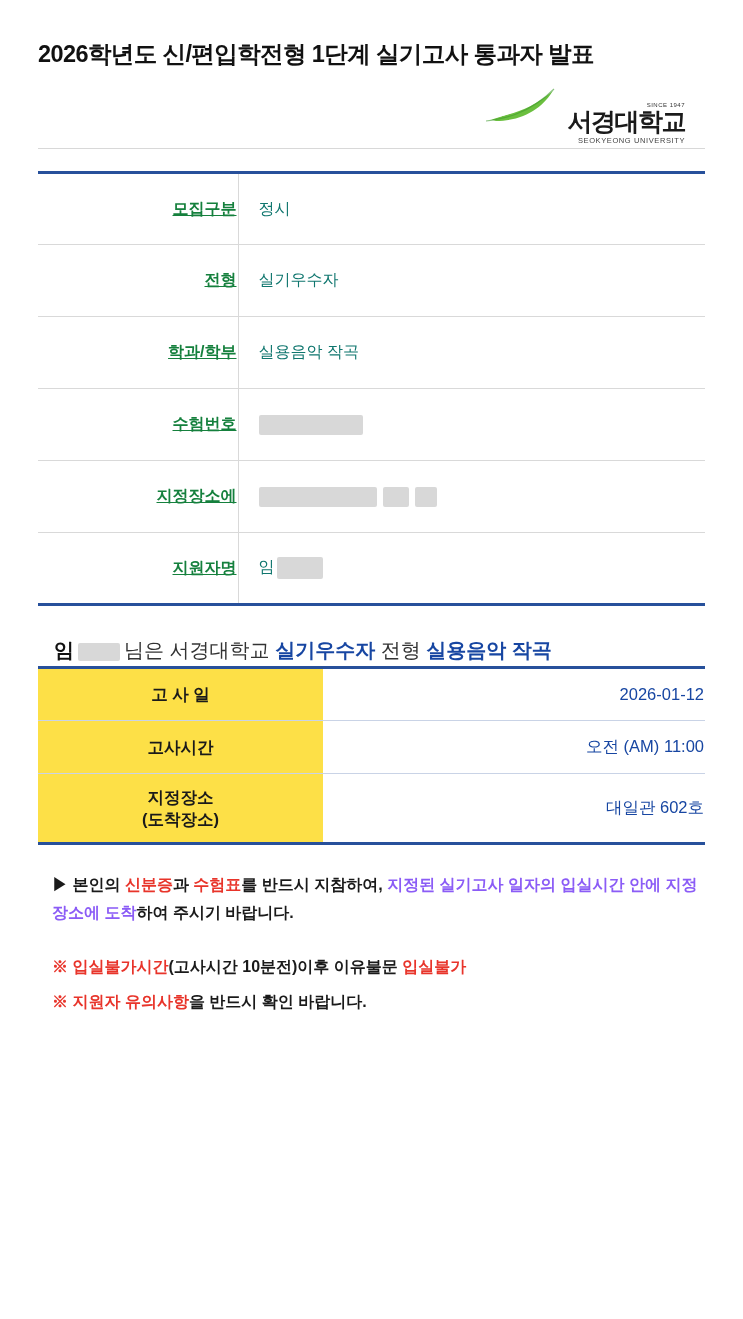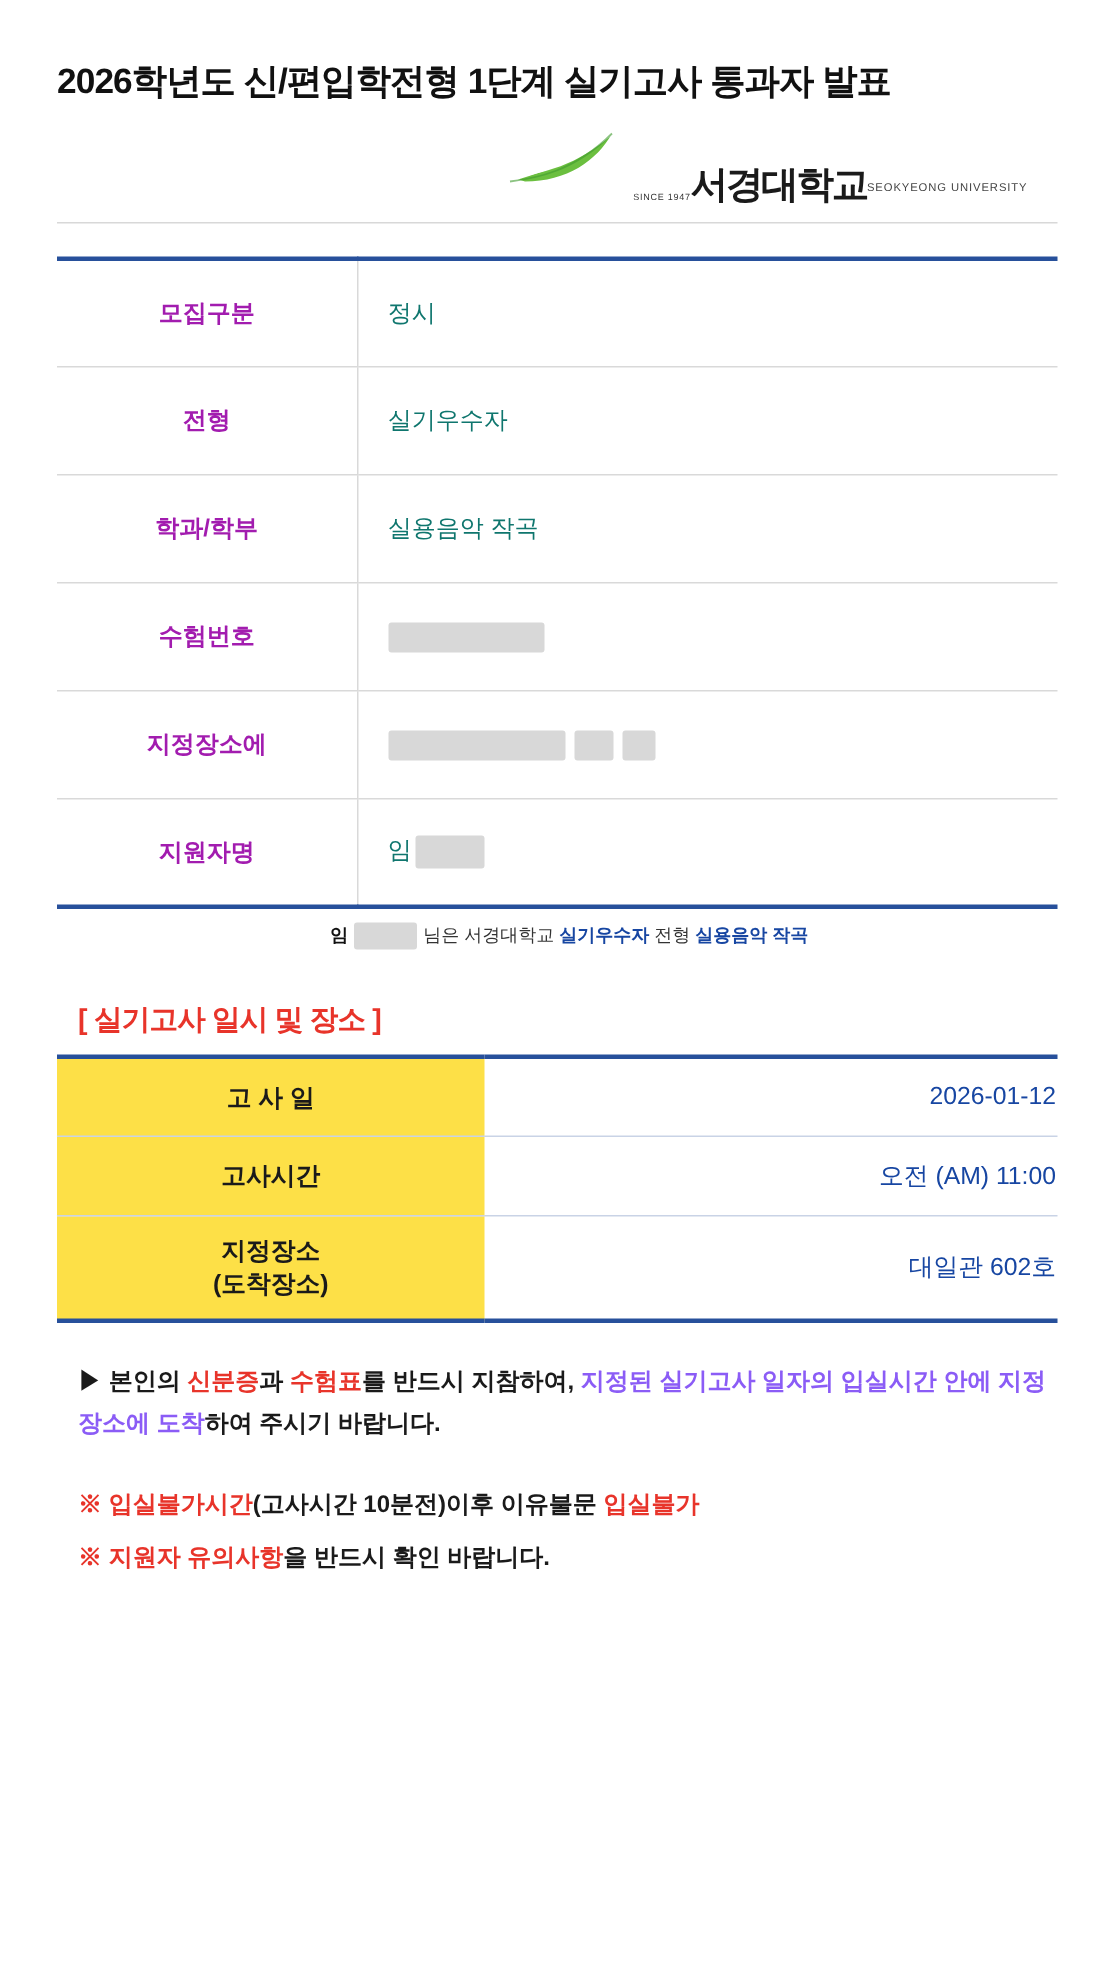--- a/index.html
+++ b/index.html
@@ -38,22 +38,22 @@
     align-items: center;
     gap: 8px;
   }
   .leaf {
     width: 76px;
     height: 40px;
     position: relative;
   }
   .logo-text {
     display: flex;
-    flex-direction: row;
-    align-items: center;
+    flex-direction: column;
+    align-items: flex-end;
     line-height: 1;
     margin-top: 37px;
   }
   .logo-since {
     font-size: 6px;
     color: #333;
     letter-spacing: 0.5px;
     align-self: flex-end;
     margin-bottom: 1px;
   }
@@ -83,24 +83,25 @@
     border-bottom: 3px solid #27509b;
   }
   table.info td {
     border-bottom: 1px solid #d9d9d9;
     height: 72px;
     font-size: 16px;
   }
   table.info tr:last-child td { border-bottom: none; }
   td.lbl {
     width: 200px;
-    text-align: center;
-    font-weight: bold;
-    color: #a21caf;
+    text-align: right;
+    font-weight: bold;
+    color: #15803d;
     border-right: 1px solid #d9d9d9;
+    text-decoration: underline;
   }
   td.val {
     padding-left: 20px;
     color: #0f766e;
     font-weight: normal;
   }
   .redact {
     display: inline-block;
     background: #d8d8d8;
     border-radius: 2px;
@@ -108,25 +109,24 @@
   }
   .redact.num  { width: 104px; height: 20px; }
   .redact.b1   { width: 118px; height: 20px; }
   .redact.b2   { width: 26px;  height: 20px; margin-left: 6px;}
   .redact.b3   { width: 22px;  height: 20px; margin-left: 6px;}
   .redact.name { width: 46px;  height: 22px; margin-left: 2px;}
   .redact.inline-name { width: 42px; height: 18px; margin: 0 4px; }
 
   
   .sent {
-    font-size: 12px;
+    font-size: 20px;
     color: #333;
-    margin: 8px 0 0 16px;
+    margin: 28px 0 0 16px;
     line-height: 1.6;
-    text-align: center;
   }
   .sent b { color: #111; }
   .sent .blue { color: #1746a2; font-weight: bold; }
   .sent2 {
     font-size: 16px;
     color: #333;
     margin: 28px 0 0 16px;
   }
   .sent2 .pass {
     color: #1746a2;
@@ -253,21 +253,20 @@
   </table>
 
   <p class="sent">
     <b>임</b><span class="redact inline-name"></span><span>님은 서경대학교</span>
     <span class="blue">실기우수자</span>
     <span>전형</span>
     <span class="blue">실용음악 작곡</span>
   </p>
 
 
-  <div class="section-title">[ 실기고사 일시 및 장소 ]</div>
 
   <table class="sched">
     <tbody>
       <tr>
         <td class="s-lbl">고 사 일</td>
         <td class="s-val">2026-01-12</td>
       </tr>
       <tr>
         <td class="s-lbl">고사시간</td>
         <td class="s-val">오전 (AM) 11:00</td>

